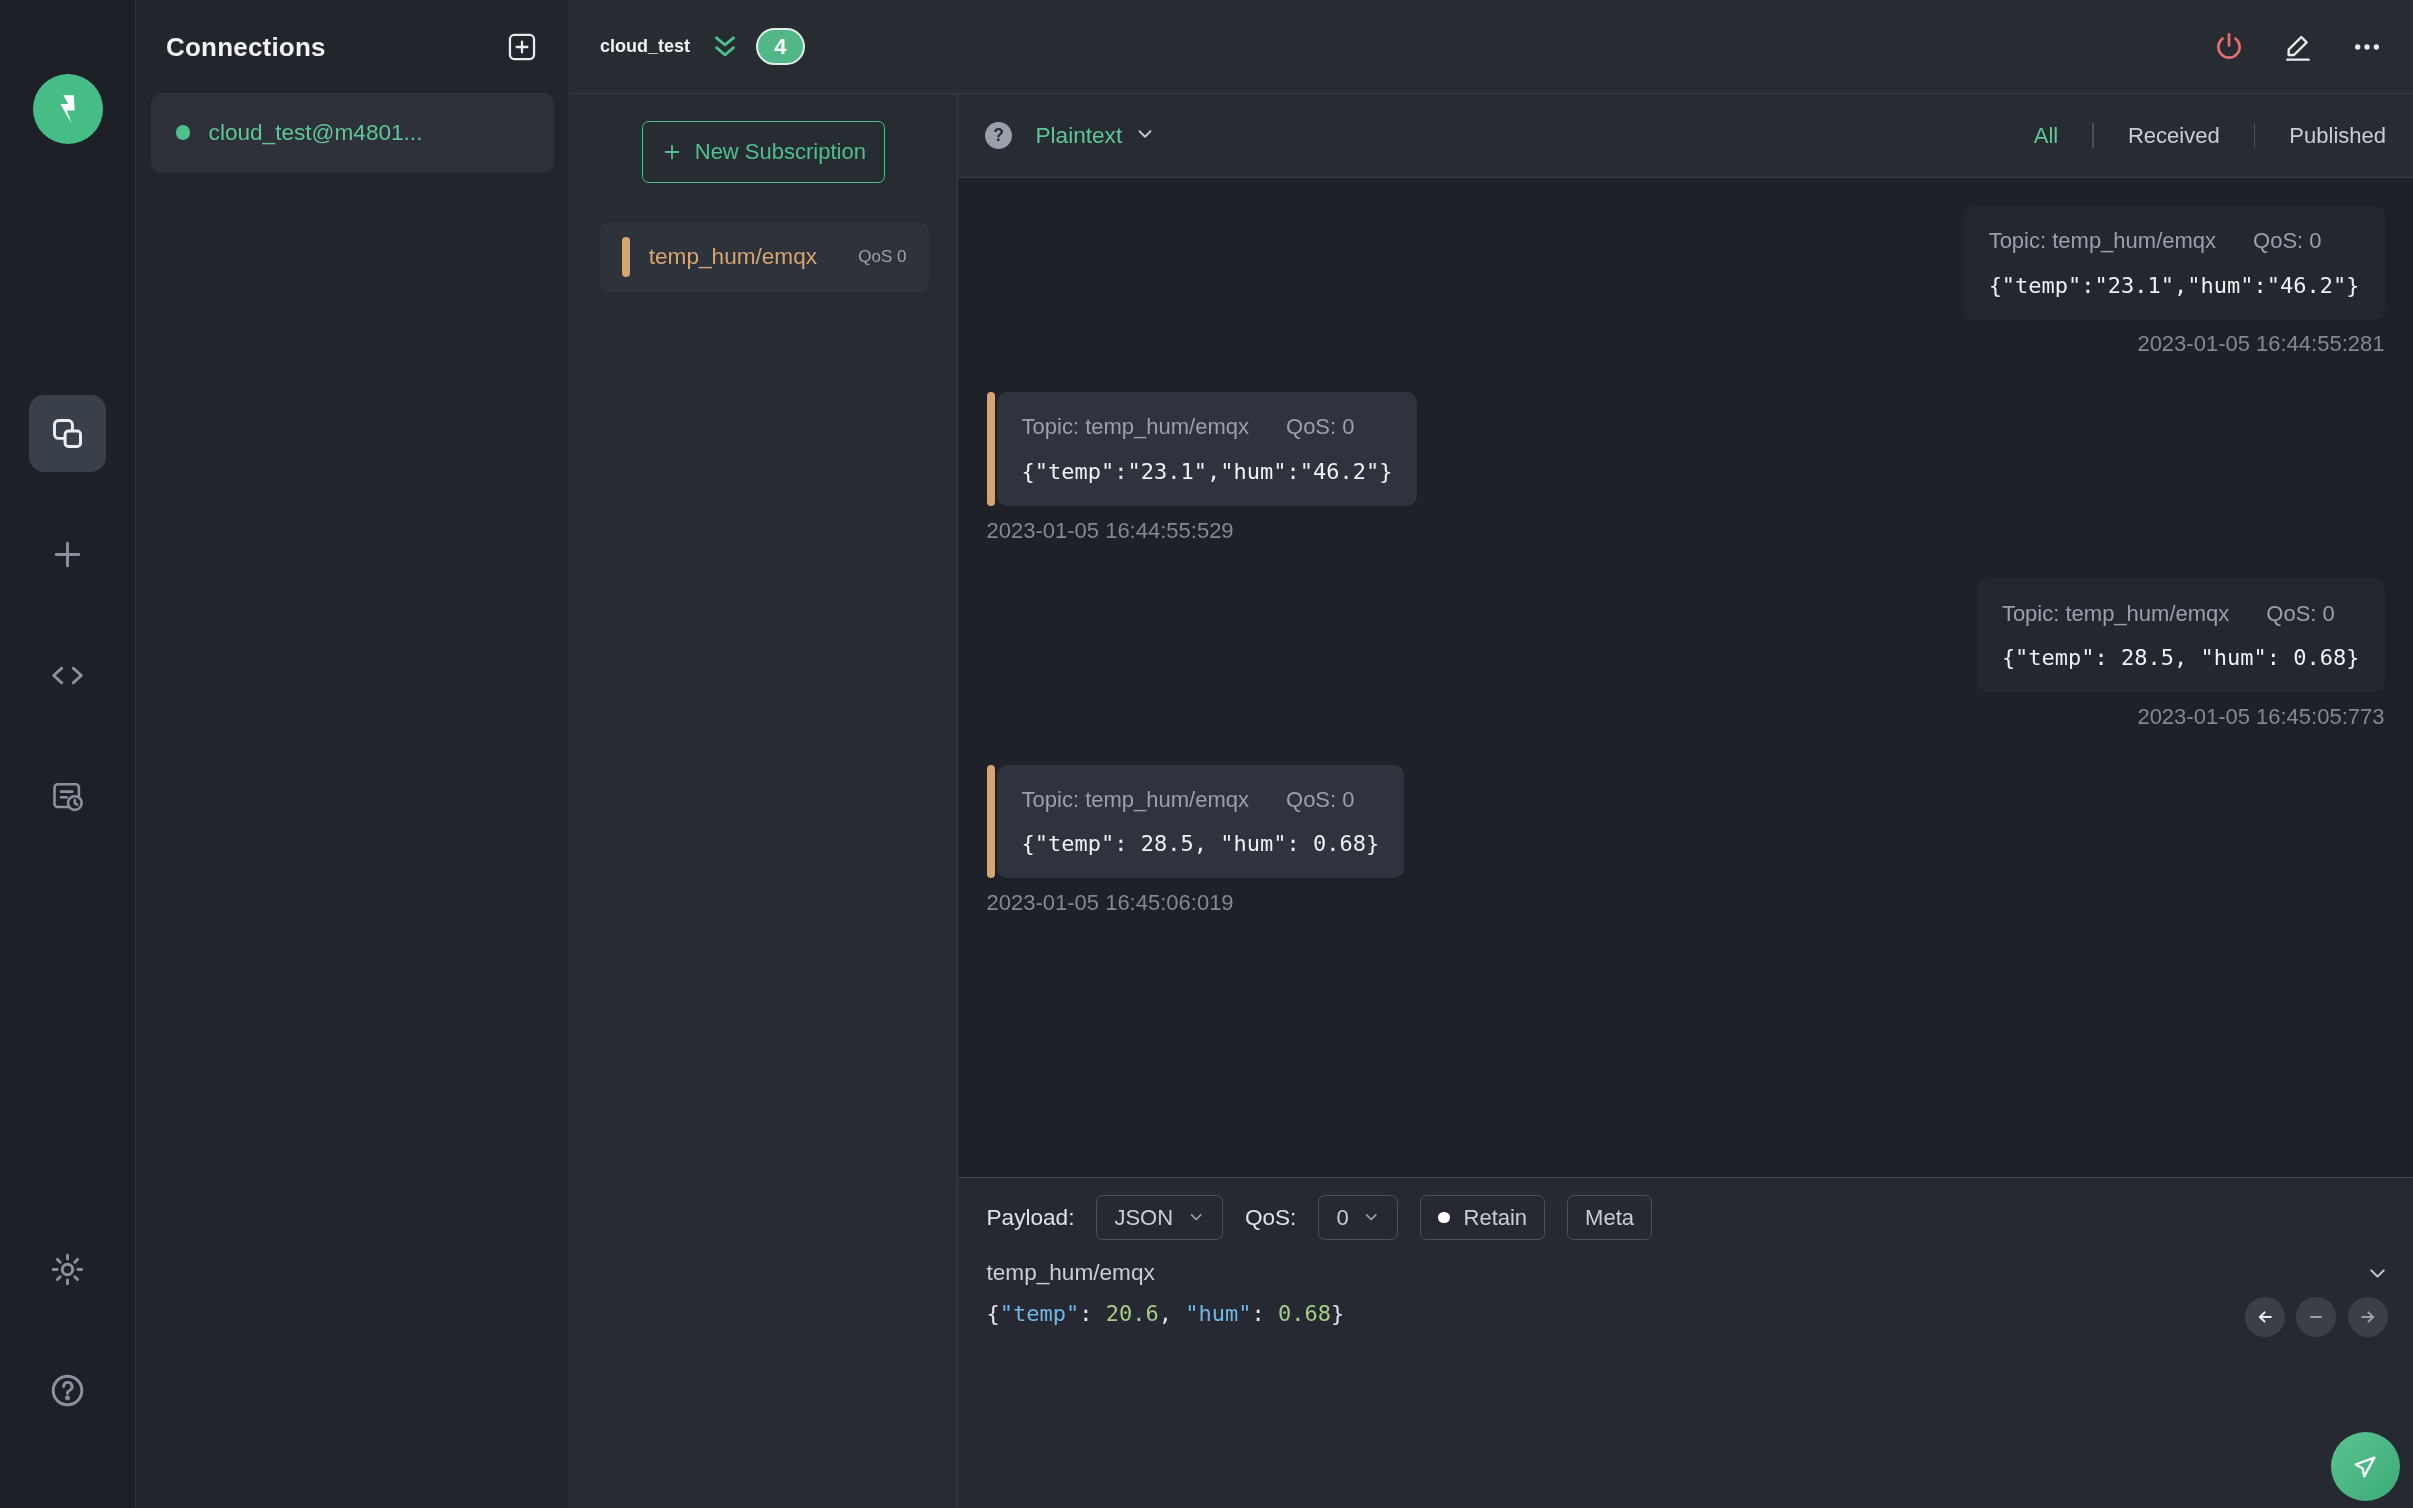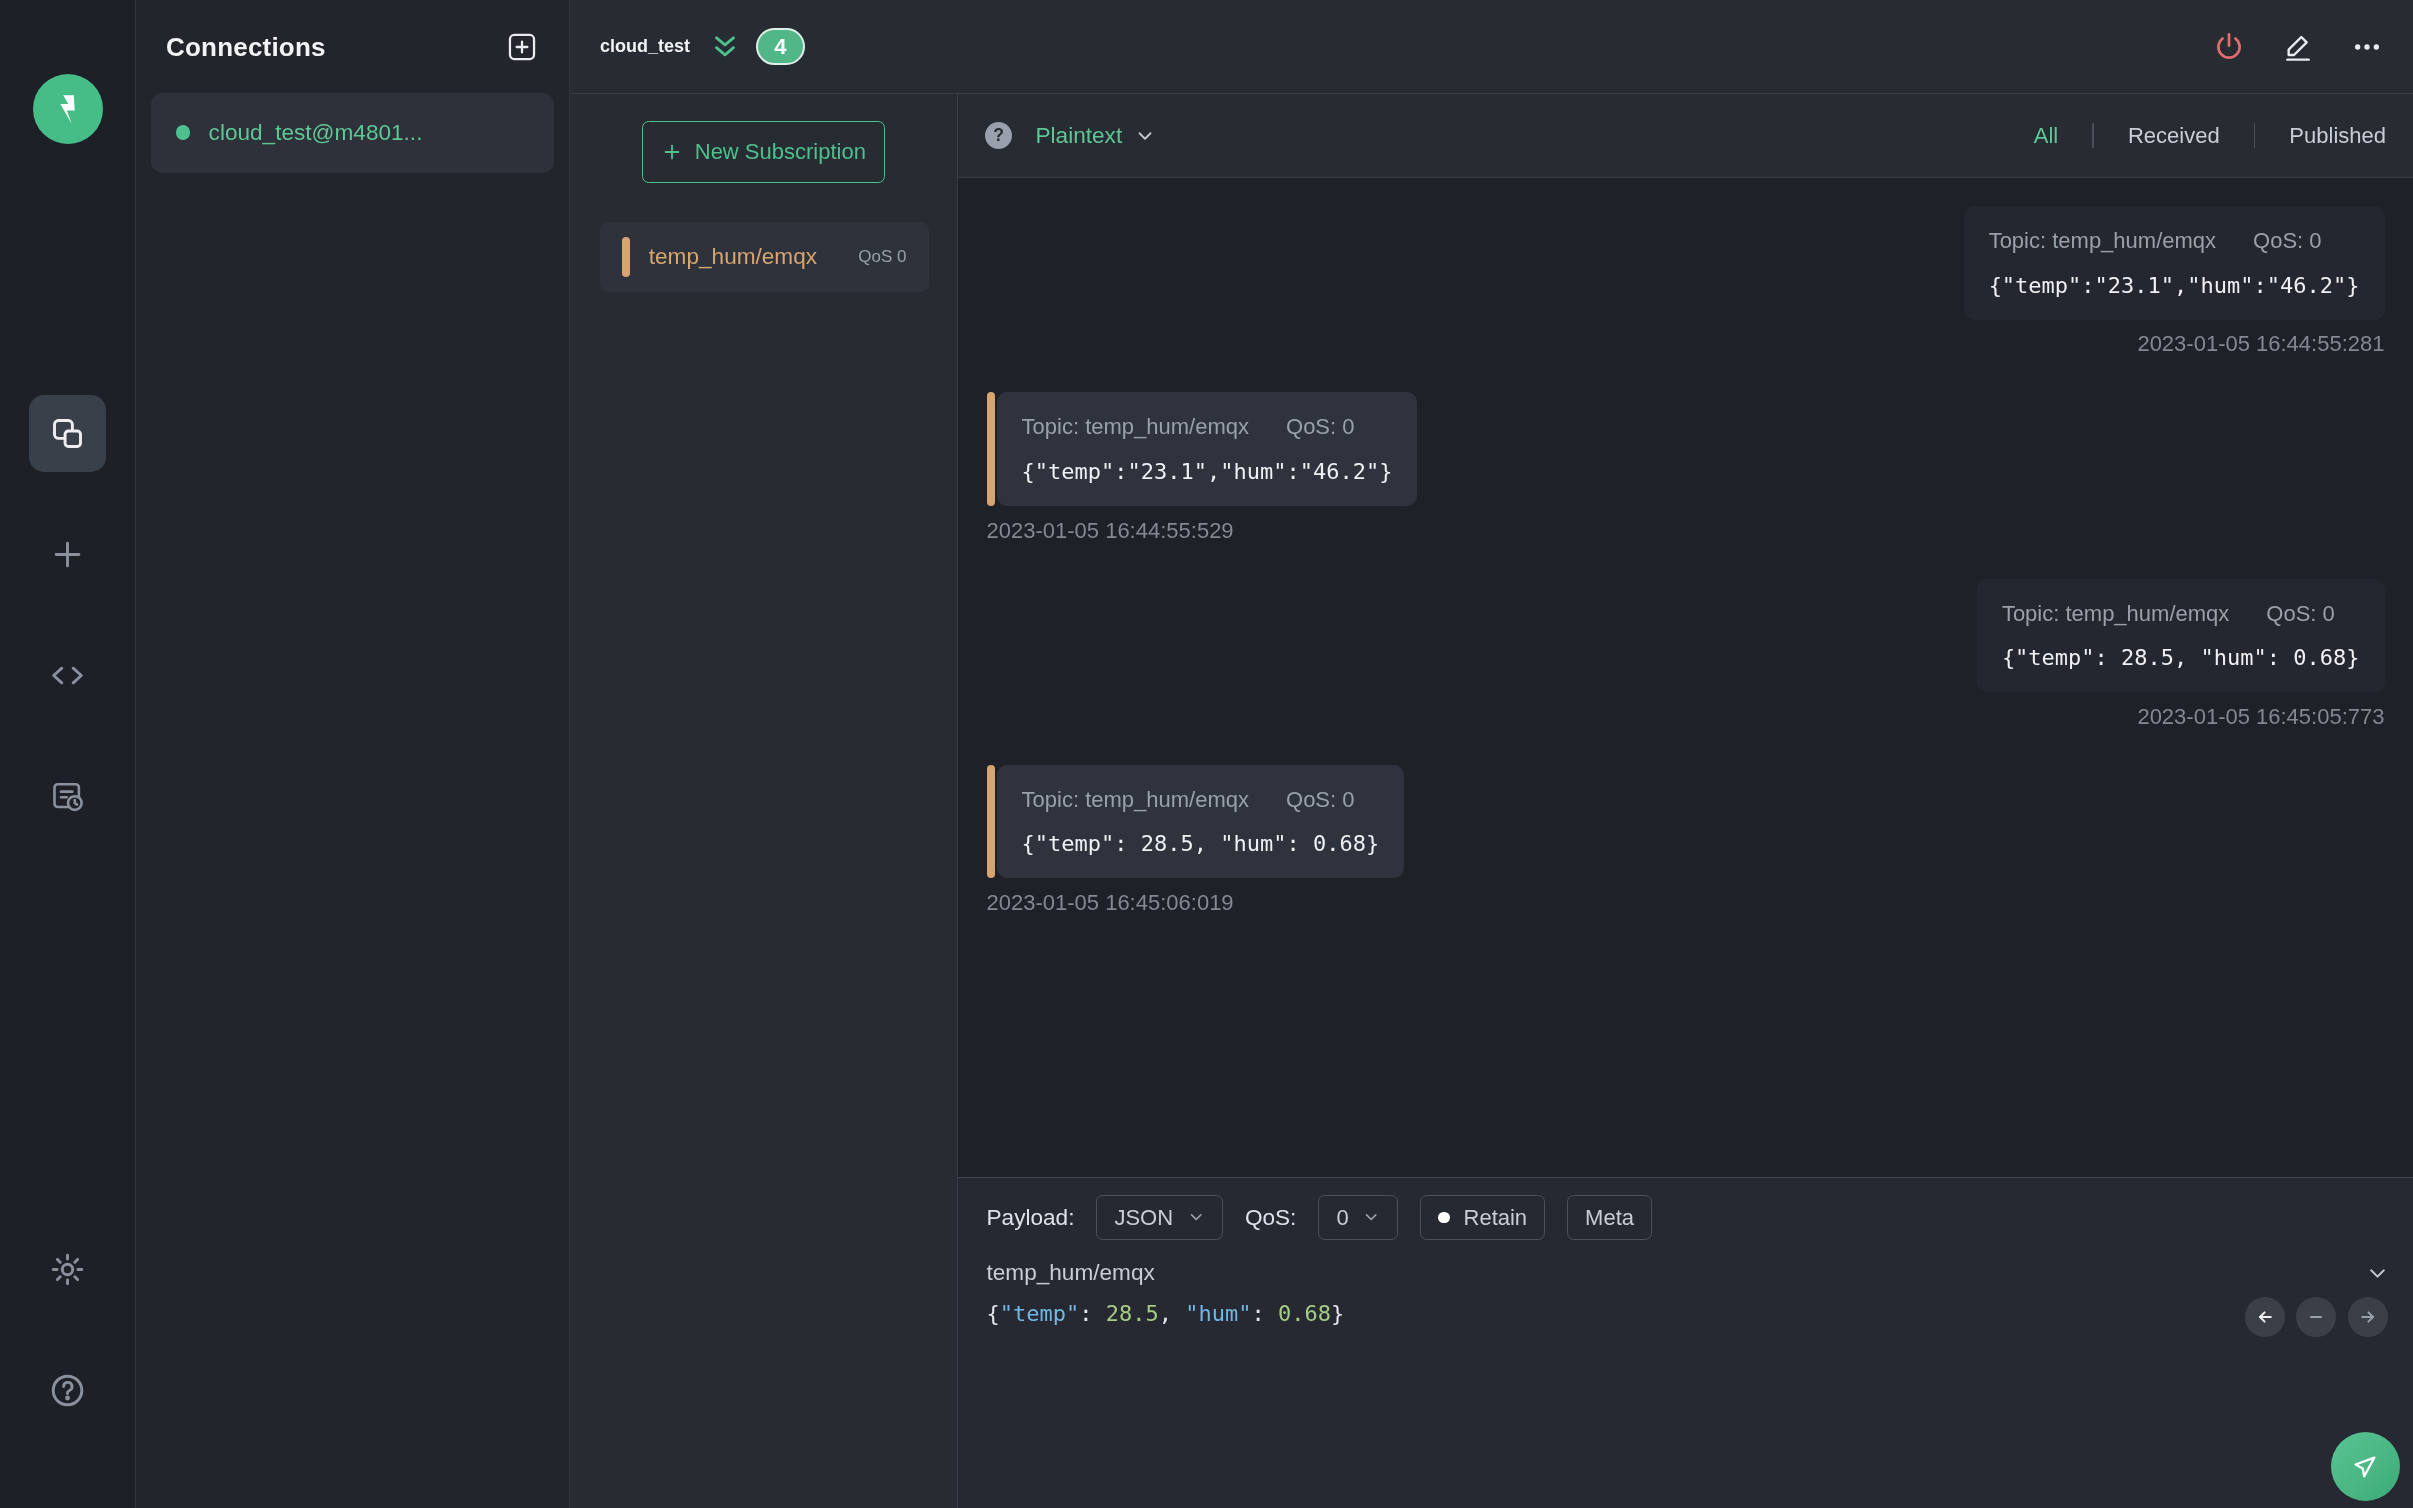--- a/index.html
+++ b/index.html
@@ -106,21 +106,21 @@
   .messages { flex:1; display:flex; flex-direction:column; min-width:0; background:#1e2127; }
   .msg-toolbar {
     height:84px; background:#272b32; border-bottom:1.7px solid #383c45;
     display:flex; align-items:center; padding:0 27px; flex-shrink:0;
   }
   .help-bubble {
     width:27px; height:27px; border-radius:50%; background:#9aa0ab;
     color:#272b32; font-size:17.6px; font-weight:bold;
     display:flex; align-items:center; justify-content:center; cursor:pointer;
   }
-  .format-select { display:flex; align-items:center; gap:11.7px; margin-left:23.5px; cursor:pointer; background:none; border:none; }
+  .format-select { display:flex; align-items:flex-start; gap:11.7px; margin-left:23.5px; cursor:pointer; background:none; border:none; }
   .format-label { font-size:22.6px; color:#5ec795; font-family:inherit; }
   .format-select svg { width:22px; height:22px; color:#c3c8d0; }
   .msg-toolbar .spacer { flex:1; }
   .filters { display:flex; align-items:center;gap:12px; }
   .filter { background:none; border:none; font-size:22px; color:#c9ced6; cursor:pointer; font-family:inherit; }
   .filter.active { color:#5ec795; }
   .filter-sep { width:1.7px; height:25px; background:#4a4f59; margin:0 22px; }
 
   .msg-list { flex:1; overflow:hidden; padding:25px 28.5px 0 28.5px; display:flex; flex-direction:column; }
   .msg { display:flex; flex-direction:column; margin-bottom:35px; }
@@ -408,21 +408,21 @@
 
           <div class="topic-row">
             <div class="topic-input">temp_hum/emqx</div>
             <button class="panel-chevron">
               <svg viewBox="0 0 24 24" fill="none" stroke="currentColor" stroke-width="2" stroke-linecap="round" stroke-linejoin="round">
                   <path d="M6 9l6 6 6-6"></path>
                 </svg>
             </button>
           </div>
 
-          <div class="editor-line"><span class="tok-punct">{</span><span class="tok-key">"temp"</span><span class="tok-punct">: </span><span class="tok-num">28.5</span><span class="tok-punct">, </span><span class="tok-key">"hum"</span><span class="tok-punct">: </span><span class="tok-num">0.68</span><span class="tok-punct">}</span></div>
+          <div class="editor-line"><span class="tok-punct">{</span><span class="tok-key">"temp"</span><span class="tok-punct">: </span><span class="tok-num">20.6</span><span class="tok-punct">, </span><span class="tok-key">"hum"</span><span class="tok-punct">: </span><span class="tok-num">0.68</span><span class="tok-punct">}</span></div>
 
           <div class="history-nav">
             <button class="hist-btn hist-prev">
               <svg viewBox="0 0 24 24" fill="none" stroke="currentColor" stroke-width="2.4" stroke-linecap="round" stroke-linejoin="round">
                   <path d="M19 12H6"></path>
                   <path d="M11.5 6.5 L6 12l5.5 5.5"></path>
                 </svg>
             </button>
             <button class="hist-btn hist-collapse">
               <svg viewBox="0 0 24 24" fill="none" stroke="currentColor" stroke-width="2.4" stroke-linecap="round">

